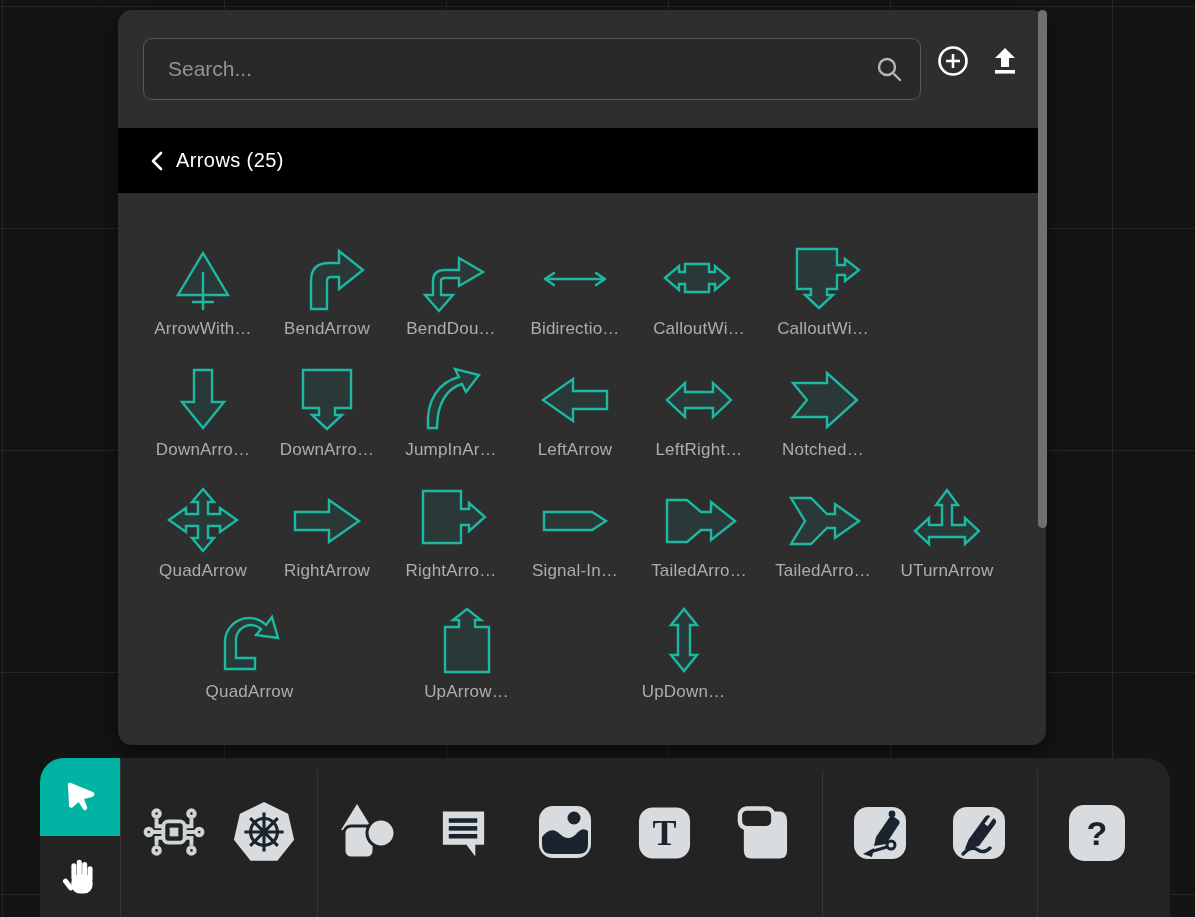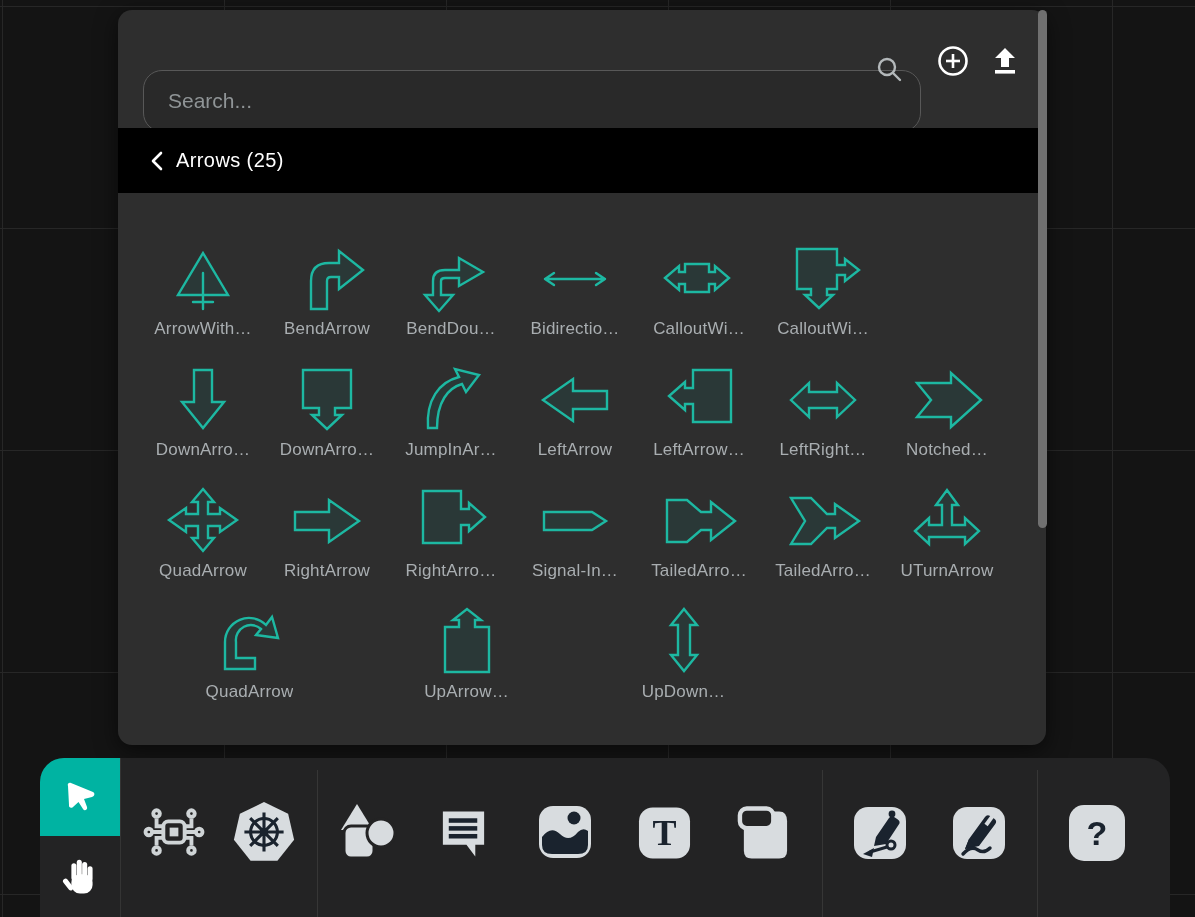--- a/index.html
+++ b/index.html
@@ -15,22 +15,22 @@
   }
   
   .panel{
     position:absolute;left:118px;top:10px;width:928px;height:735px;
     background:#2e2e2e;border-radius:14px;box-shadow:0 6px 22px rgba(0,0,0,.55);
   }
   .panel-top{position:relative;height:118px;}
   .search-wrap{position:absolute;left:25px;top:28px;width:778px;height:62px;}
   .search-input{
     width:100%;height:100%;box-sizing:border-box;background:#292929;
-    border:1px solid #585858;border-radius:19px;color:#ddd;
-    font-family:"Liberation Sans",sans-serif;font-size:21px;padding:0 56px 0 24px;outline:none;margin-top:32px;
+    border:1px solid #585858;border-radius:9px;color:#ddd;
+    font-family:"Liberation Sans",sans-serif;font-size:21px;padding:0 56px 0 24px;outline:none;
   }
   .search-input::placeholder{color:#8f9496;}
   .search-mag{position:absolute;right:18px;top:17px;width:28px;height:28px;}
   .icon-btn{position:absolute;top:33px;width:36px;height:36px;background:none;border:none;padding:0;cursor:pointer;}
   .btn-add{left:817px;}
   .btn-upload{left:869px;}
   .cat-header{
     position:absolute;left:0;top:118px;width:100%;height:65px;background:#000000;
     display:flex;align-items:center;cursor:pointer;
   }
@@ -176,26 +176,20 @@
           <div class="item-label">JumpInAr…</div>
       </div>
       <div class="item">
         <svg width="80" height="70" viewBox="0 0 80 70">
           <path class="s-fill" d="M72,27 V45 H38 V57 L8,36 L38,15 V27 Z"></path>
         </svg>
           <div class="item-label">LeftArrow</div>
       </div>
       <div class="item">
         <svg width="80" height="70" viewBox="0 0 80 70">
-          <path class="s-fill" d="M34,6 H72 V58 H34 V40 H26 V46 L10,32 L26,18 V24 H34 Z"></path>
-        </svg>
-          <div class="item-label">LeftArrow…</div>
-      </div>
-      <div class="item">
-        <svg width="80" height="70" viewBox="0 0 80 70">
           <path class="s-fill" d="M8,36 L26,19 V28 H54 V19 L72,36 L54,53 V44 H26 V53 Z"></path>
         </svg>
           <div class="item-label">LeftRight…</div>
       </div>
       <div class="item">
         <svg width="80" height="70" viewBox="0 0 80 70">
           <path class="s-fill" d="M10,19 H44 V9 L74,36 L44,63 V53 H10 L24,36 Z"></path>
         </svg>
           <div class="item-label">Notched…</div>
       </div>

